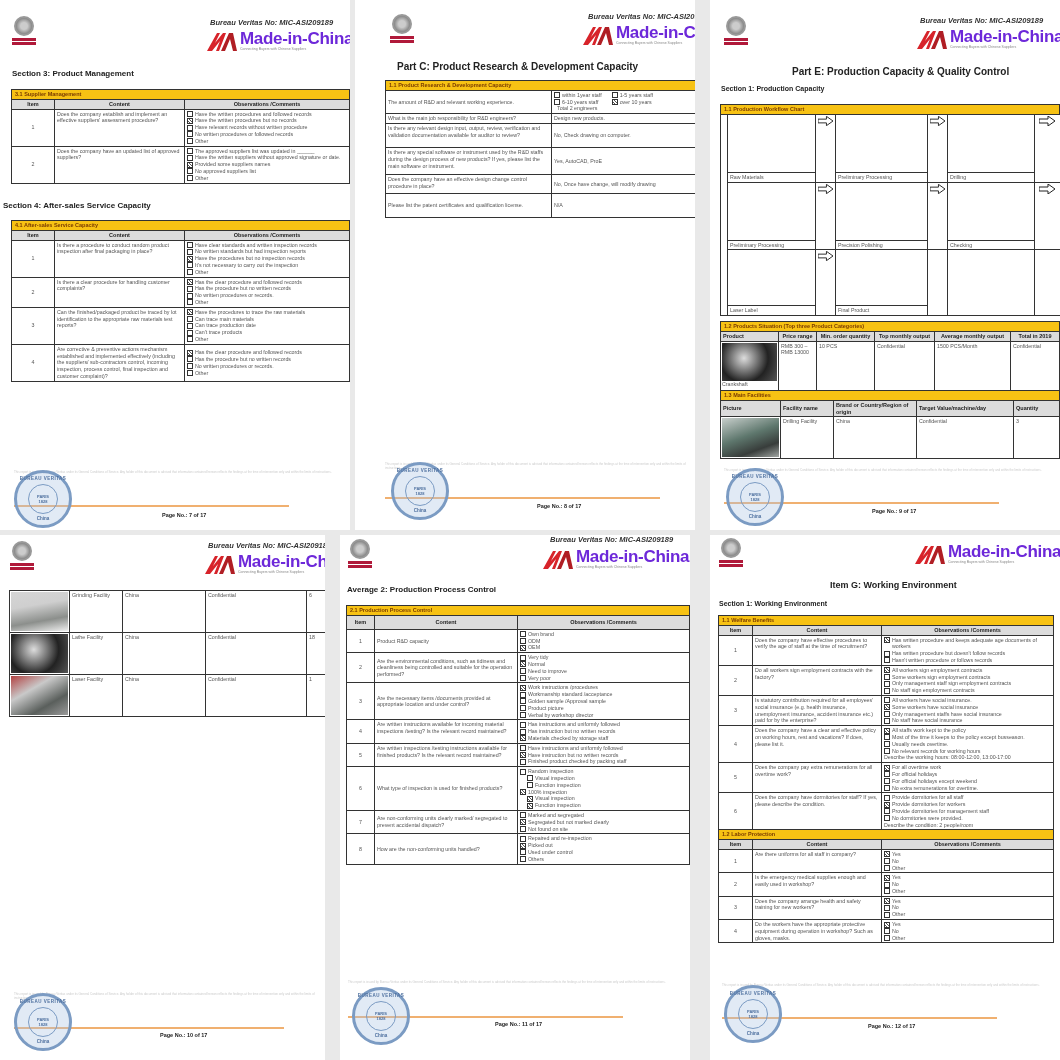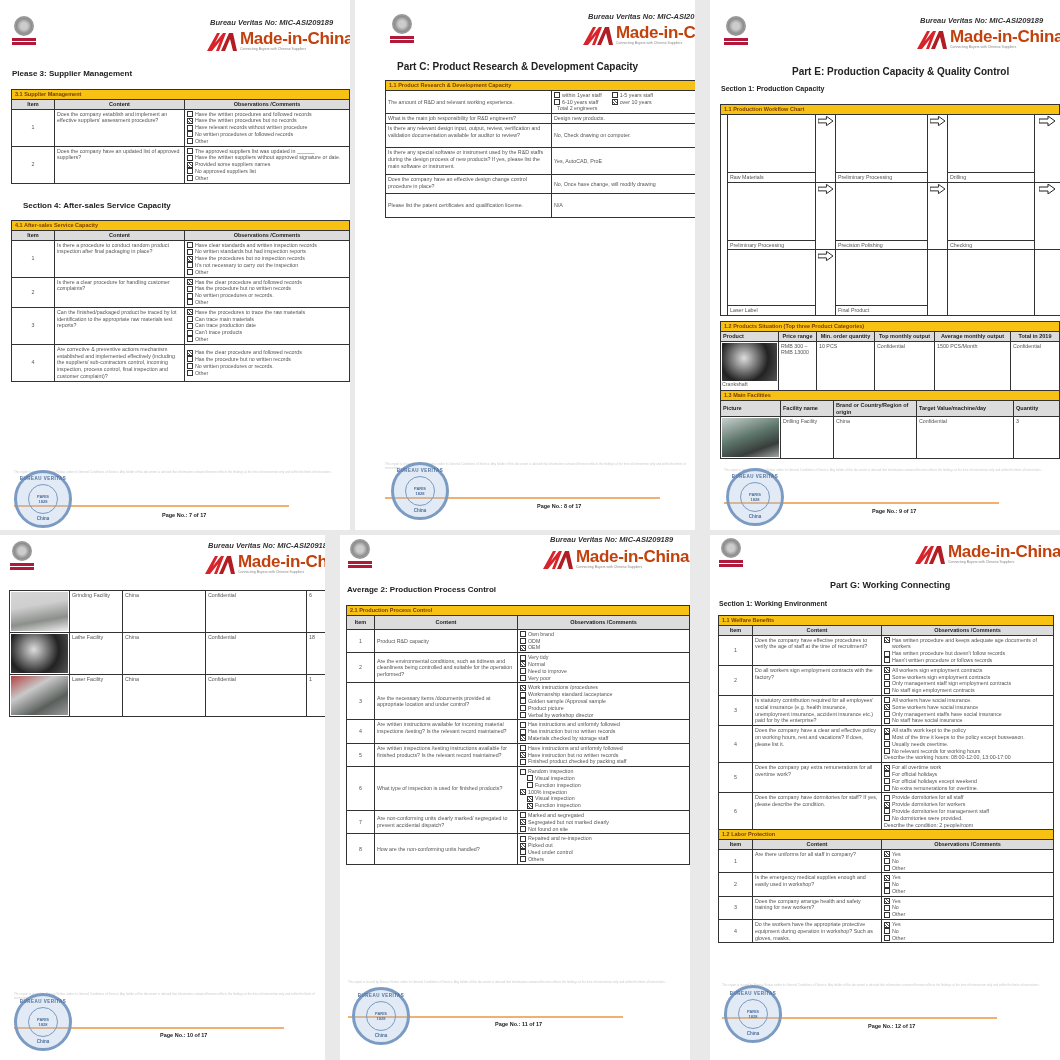--- a/index.html
+++ b/index.html
@@ -8,21 +8,21 @@
 .page{position:absolute;background:#fff;overflow:hidden}
 .bv-logo{position:absolute;width:24px;height:32px}
 .bv-logo .seal{width:20px;height:20px;border-radius:50%;border:2px solid #999;background:radial-gradient(circle,#ccc 30%,#888 70%);margin:0 auto}
 .bv-logo .band{height:3px;background:#b0193a;margin-top:2px}
 .bv-logo .band2{height:3px;background:#b0193a;margin-top:1px}
 .ref{position:absolute;font-size:7.5px;font-style:italic;font-weight:bold;color:#333;white-space:nowrap}
 .mic{position:absolute;display:flex;align-items:center;white-space:nowrap}
 .mic .m{width:30px;height:20px;position:relative;margin-right:3px}
 .mic .m svg{width:30px;height:20px}
 .mic .t{display:flex;flex-direction:column}
-.mic .big{font-size:17px;font-weight:bold;color:#c2410c;line-height:17px;letter-spacing:-.3px}
+.mic .big{font-size:17px;font-weight:bold;color:#6d28d9;line-height:17px;letter-spacing:-.3px}
 .mic .small{font-size:3.5px;color:#888;line-height:5px}
 .h-part{position:absolute;font-size:10px;font-weight:bold;white-space:nowrap}
 .h-sec{position:absolute;font-size:8px;font-weight:bold;white-space:nowrap}
 table{position:absolute;border-collapse:collapse;font-size:5.3px;color:#555;table-layout:fixed}
 td,th{border:1px solid #333;vertical-align:top;padding:1px 2px;line-height:6.8px}
 th{background:#dcdcdc;color:#222;font-weight:bold;text-align:center;vertical-align:middle;font-size:5.5px}
 tr.band td{background:#f7c214;color:#7a3b00;font-weight:bold;font-size:5.5px;padding:1px 3px;border-color:#333}
 td.num{text-align:center;vertical-align:middle}
 .opt{display:flex;align-items:flex-start;gap:2px;white-space:nowrap;overflow:hidden}
 .cb{display:inline-block;width:6px;height:6px;border:1px solid #333;flex:0 0 6px;margin-top:0.5px;position:relative;background:#fff}
@@ -57,21 +57,21 @@
   <div class="mic" style="left:207px;top:30px">
     <div class="m"><svg viewBox="0 0 30 20">
           <polygon points="0,20 10,2 13,2 8,12 16,2 19,2 12,20 9,20 13,10 5,20" fill="#d7232a"></polygon>
           <polygon points="14,20 22,2 26,2 30,20 26,20 23,8 18,20" fill="#b01e24"></polygon>
         </svg></div>
     <div class="t">
         <span class="big">Made-in-China</span>
         <span class="small">Connecting Buyers with Chinese Suppliers</span>
       </div>
   </div>
-  <div class="h-sec" style="left:12px;top:69px">Please 3: Supplier Management</div>
+  <div class="h-sec" style="left:12px;top:69px">Section 3: Product Management</div>
   <table style="left:11px;top:89px;width:339px">
     <colgroup>
         <col style="width:43px">
         <col style="width:130px">
         <col>
       </colgroup>
     <tbody>
         <tr class="band">
           <td colspan="3">3.1  Supplier Management</td>
         </tr>
@@ -128,21 +128,21 @@
             </div>
         <div class="opt">
               <span class="cb"></span>
               <span>Other</span>
             </div>
       </td>
     </tr>
   </tbody>
     </table>
 
-  <div class="h-sec" style="left:23px;top:201px">Section 4: After-sales Service Capacity</div>
+  <div class="h-sec" style="left:3px;top:201px">Section 4: After-sales Service Capacity</div>
   <table style="left:11px;top:220px;width:339px">
     <colgroup>
         <col style="width:43px">
         <col style="width:130px">
         <col>
       </colgroup>
     <tbody>
         <tr class="band">
           <td colspan="3">4.1  After-sales  Service Capacity</td>
         </tr>
@@ -858,21 +858,21 @@
   <div class="mic" style="left:205px;top:8px">
     <div class="m"><svg viewBox="0 0 30 20">
           <polygon points="0,20 10,2 13,2 8,12 16,2 19,2 12,20 9,20 13,10 5,20" fill="#d7232a"></polygon>
           <polygon points="14,20 22,2 26,2 30,20 26,20 23,8 18,20" fill="#b01e24"></polygon>
         </svg></div>
     <div class="t">
         <span class="big">Made-in-China</span>
         <span class="small">Connecting Buyers with Chinese Suppliers</span>
       </div>
   </div>
-  <div class="h-part" style="left:120px;top:45px;font-size:9px">Part G: Working Connecting</div>
+  <div class="h-part" style="left:120px;top:45px;font-size:9px">Item G: Working Environment</div>
   <div class="h-sec" style="left:9px;top:65px;font-size:7px">Section 1: Working Environment</div>
   <table style="left:8px;top:80px;width:336px">
     <colgroup>
         <col style="width:34px">
         <col style="width:129px">
         <col>
       </colgroup>
     <tbody>
         <tr class="band">
           <td colspan="3">1.1 Welfare Benefits</td>

